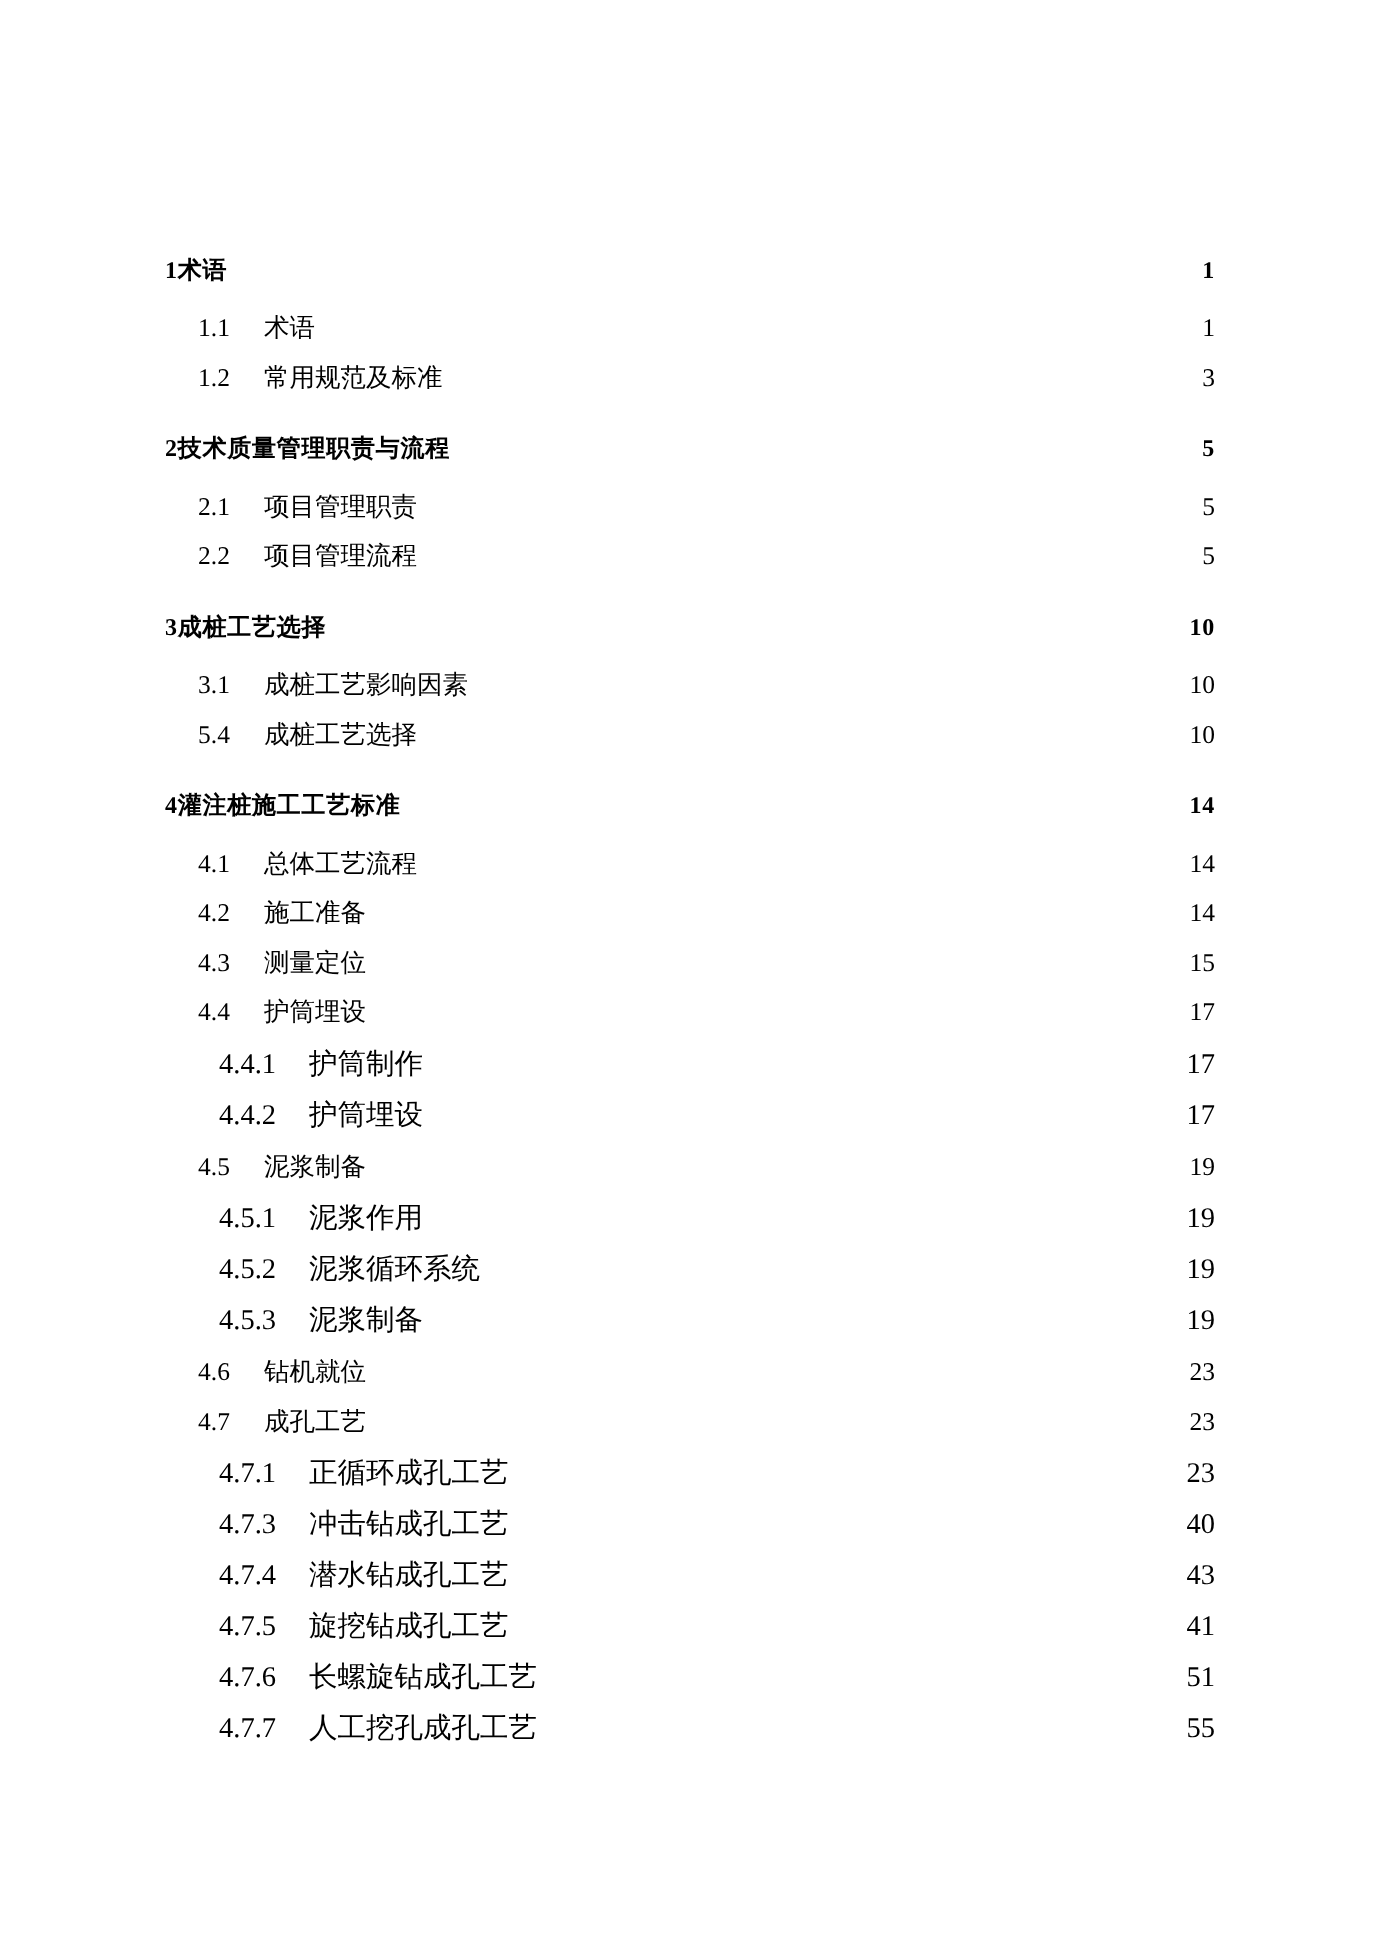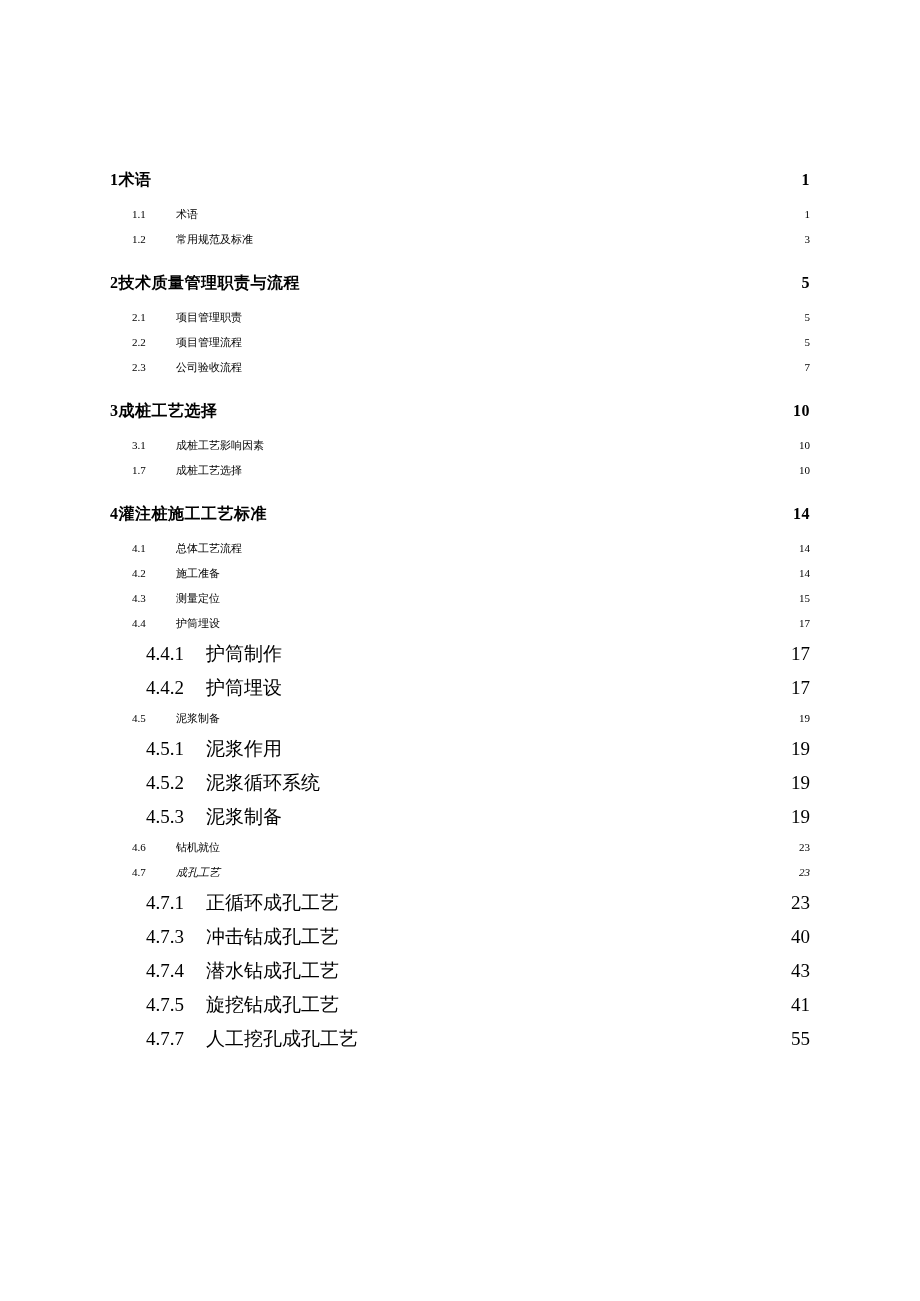--- a/index.html
+++ b/index.html
@@ -48,36 +48,36 @@
   
   .l0 {
     font-weight: 700;
     font-size: 16px;
     margin-top: 26px;
     margin-bottom: 16px;
     letter-spacing: 0.5px;
   }
   .l0.first { margin-top: 0; }
   .l1 {
-    font-size: 11px;
+    font-size: 17px;
     padding-left: 22px;
     margin-top: 10px;
     margin-bottom: 10px;
   }
   .l2 {
     font-size: 19px;
     padding-left: 36px;
     margin-top: 8px;
     margin-bottom: 8px;
   }
   .l1 .toc-label { min-width: 40px; }
   .l2 .toc-label { min-width: 56px; }
   .l0 .toc-label { margin-right: 0; }
   .italic .toc-title,
-  .italic .toc-page { font-style: italic; }
+  .italic .toc-page { }
 </style>
 </head>
 <body>
 
 <div class="page" id="toc-root">
     <div class="toc-row l0 first">
       <span class="toc-label">1</span>
       <span> </span>
       <span class="toc-title">术语</span>
       <span class="toc-dots"></span>
@@ -107,41 +107,35 @@
       <span class="toc-title">项目管理职责</span>
       <span class="toc-dots"></span>
       <span class="toc-page">5</span>
     </div>
     <div class="toc-row l1">
       <span class="toc-label">2.2</span>
       <span class="toc-title">项目管理流程</span>
       <span class="toc-dots"></span>
       <span class="toc-page">5</span>
     </div>
-    <div class="toc-row l1">
-      <span class="toc-label">2.3</span>
-      <span class="toc-title">公司验收流程</span>
-      <span class="toc-dots"></span>
-      <span class="toc-page">7</span>
-    </div>
     <div class="toc-row l0">
       <span class="toc-label">3</span>
       <span> </span>
       <span class="toc-title">成桩工艺选择</span>
       <span class="toc-dots"></span>
       <span class="toc-page">10</span>
     </div>
     <div class="toc-row l1">
       <span class="toc-label">3.1</span>
       <span class="toc-title">成桩工艺影响因素</span>
       <span class="toc-dots"></span>
       <span class="toc-page">10</span>
     </div>
     <div class="toc-row l1">
-      <span class="toc-label">1.7</span>
+      <span class="toc-label">5.4</span>
       <span class="toc-title">成桩工艺选择</span>
       <span class="toc-dots"></span>
       <span class="toc-page">10</span>
     </div>
     <div class="toc-row l0">
       <span class="toc-label">4</span>
       <span> </span>
       <span class="toc-title">灌注桩施工工艺标准</span>
       <span class="toc-dots"></span>
       <span class="toc-page">14</span>
@@ -236,18 +230,24 @@
       <span class="toc-dots"></span>
       <span class="toc-page">43</span>
     </div>
     <div class="toc-row l2">
       <span class="toc-label">4.7.5</span>
       <span class="toc-title">旋挖钻成孔工艺</span>
       <span class="toc-dots"></span>
       <span class="toc-page">41</span>
     </div>
     <div class="toc-row l2">
+      <span class="toc-label">4.7.6</span>
+      <span class="toc-title">长螺旋钻成孔工艺</span>
+      <span class="toc-dots"></span>
+      <span class="toc-page">51</span>
+    </div>
+    <div class="toc-row l2">
       <span class="toc-label">4.7.7</span>
       <span class="toc-title">人工挖孔成孔工艺</span>
       <span class="toc-dots"></span>
       <span class="toc-page">55</span>
     </div>
   </div>
 
 </body></html>

